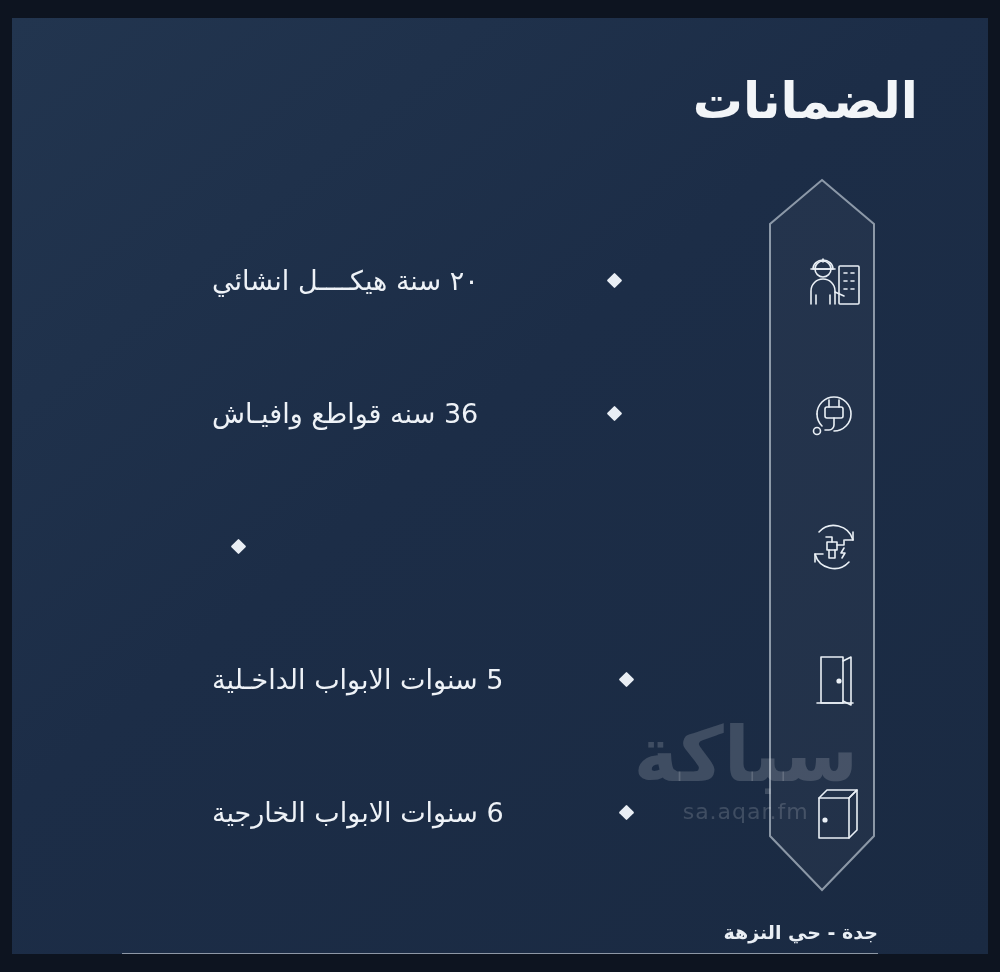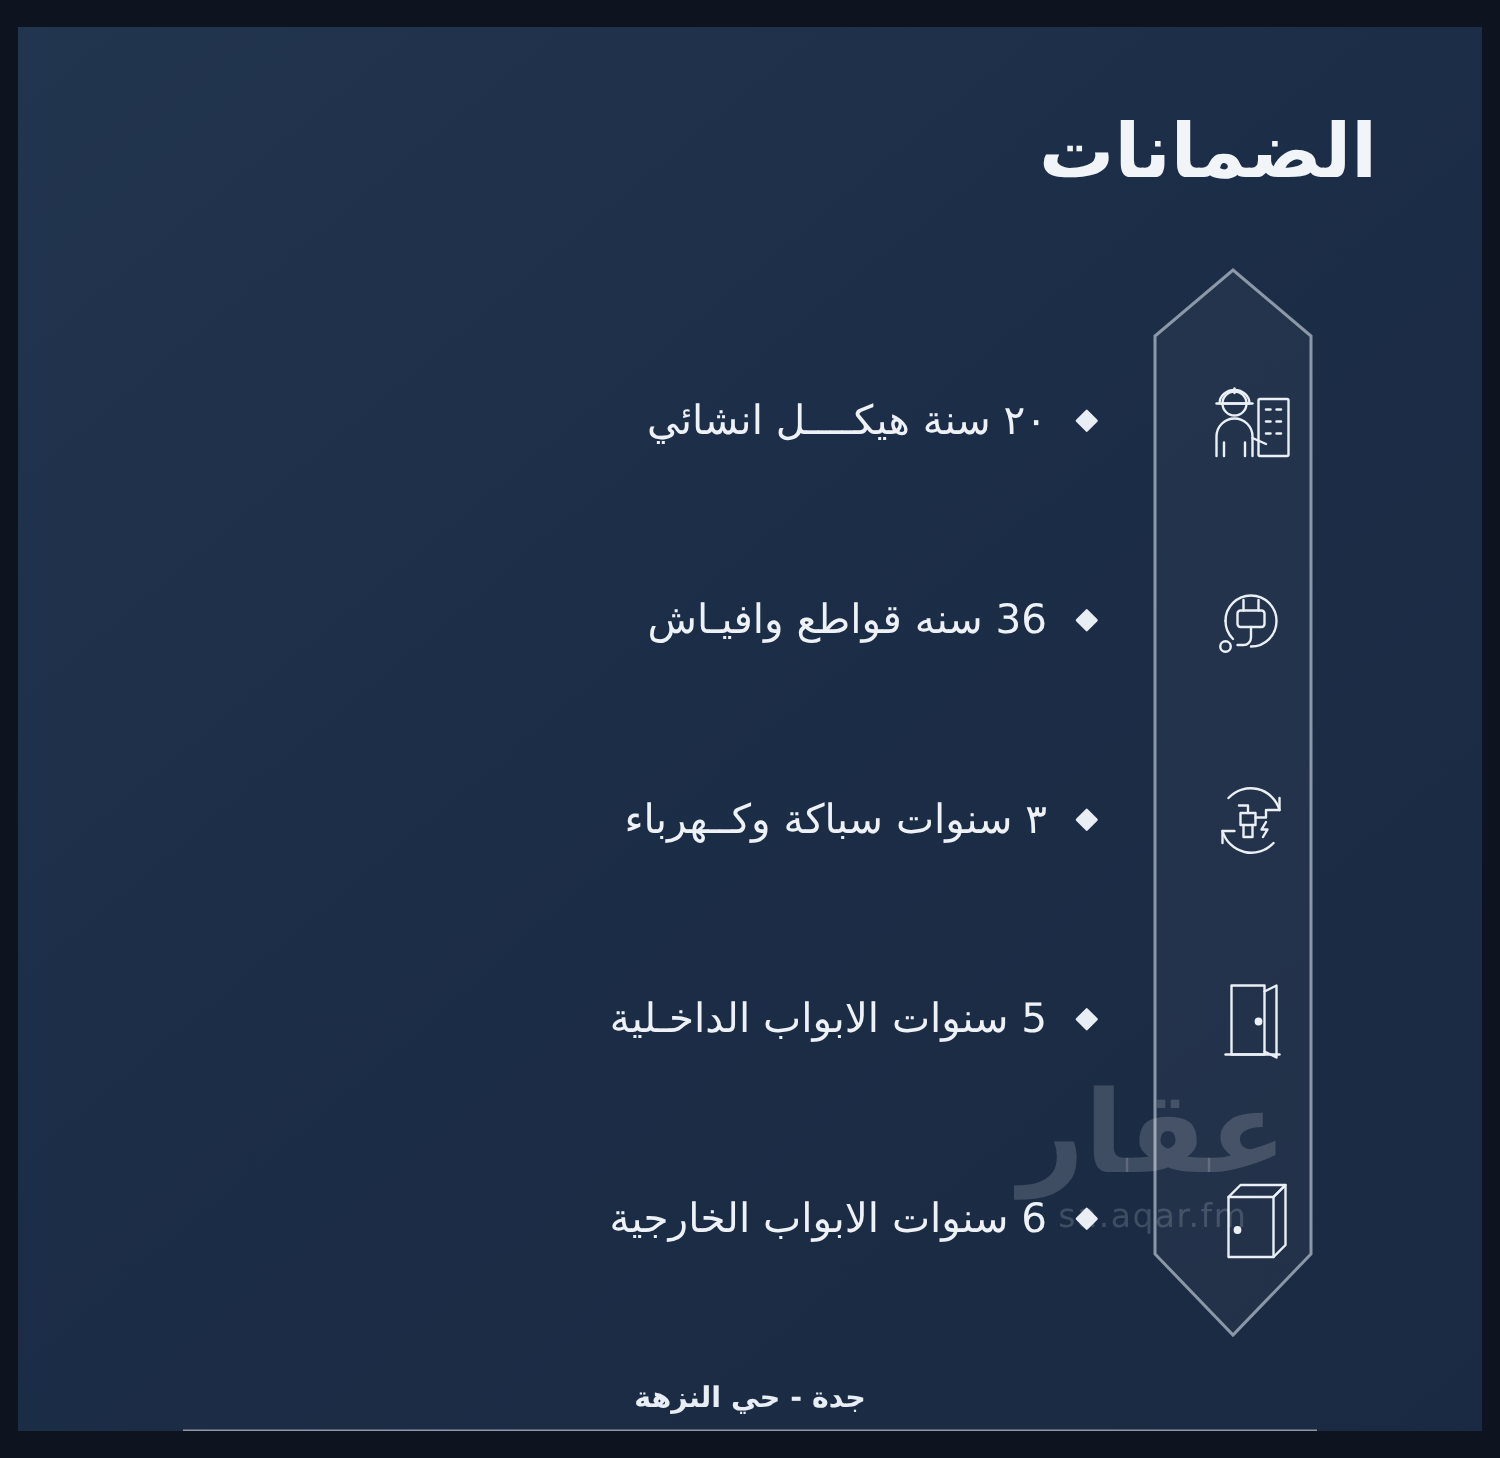--- a/index.html
+++ b/index.html
@@ -65,21 +65,21 @@
     position: absolute;
     top: 196px;
     right: 70px;
     left: 200px;
     direction: rtl;
   }
   .row {
     display: flex;
     align-items: center;
     height: 133px;
-    justify-content: flex-start;
+    justify-content: space-between;
   }
   .icon-cell {
     width: 168px;
     min-width: 168px;
     display: flex;
     align-items: center;
     justify-content: center;
   }
   .icon-cell svg {
     display: block;
@@ -138,21 +138,20 @@
     bottom: 0;
     padding: 0 110px 0 110px;
     text-align: right;
     direction: rtl;
   }
   .footer-label {
     color: #e9eef4;
     font-size: 19px;
     font-weight: bold;
     padding-bottom: 10px;
-    text-align: center;
   }
   .footer-rule {
     height: 1px;
     background: rgba(235,240,246,0.55);
     width: 100%;
   }
 </style>
 </head>
 <body>
 
@@ -221,21 +220,20 @@
             <rect x="24" y="24" width="10" height="8"></rect>
             <path d="M34 27 h7 v-5"></path>
             <path d="M29 24 v-5 h-6"></path>
             <path d="M26 32 v8 h6 v-8"></path>
             <path d="M41 30 l-3 5 h4 l-3 5"></path>
           </svg>
         </div>
         <div class="bullet">
             <span></span>
           </div>
-        <div class="row-text">٣ سنوات سباكة وكــهرباء</div>
       </div>
 
       <div class="row">
         <div class="icon-cell">
           <svg width="62" height="58" viewBox="0 0 62 58" fill="none" stroke="#eaf0f6" stroke-width="1.6" stroke-linecap="round" stroke-linejoin="round" aria-hidden="true">
             <path d="M18 6 h22 v46 h-22 z"></path>
             <path d="M40 10 l8 -4 v48 l-8 -4"></path>
             <circle cx="36" cy="30" r="1.8" fill="#eaf0f6"></circle>
             <line x1="14" y1="52" x2="50" y2="52"></line>
           </svg>
@@ -257,21 +255,21 @@
         </div>
         <div class="bullet">
             <span></span>
           </div>
         <div class="row-text">6 سنوات الابواب الخارجية</div>
       </div>
 
     </div>
 
     <div class="watermark">
-      <div class="wm-ar">عقار</div>
+      <div class="wm-ar">سباكة</div>
       <div class="wm-en">sa.aqar.fm</div>
     </div>
 
     <div class="footer">
       <div class="footer-label">جدة - حي النزهة</div>
       <div class="footer-rule"></div>
     </div>
 
   </div>
 </div>

